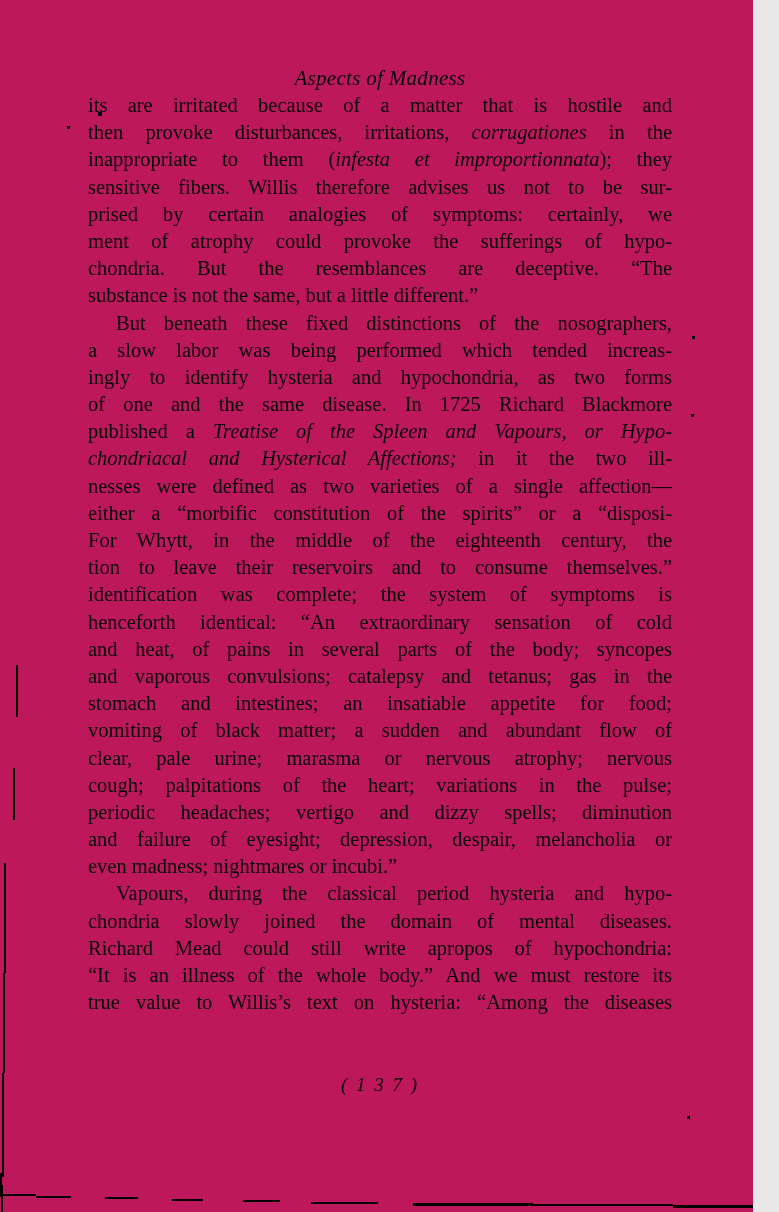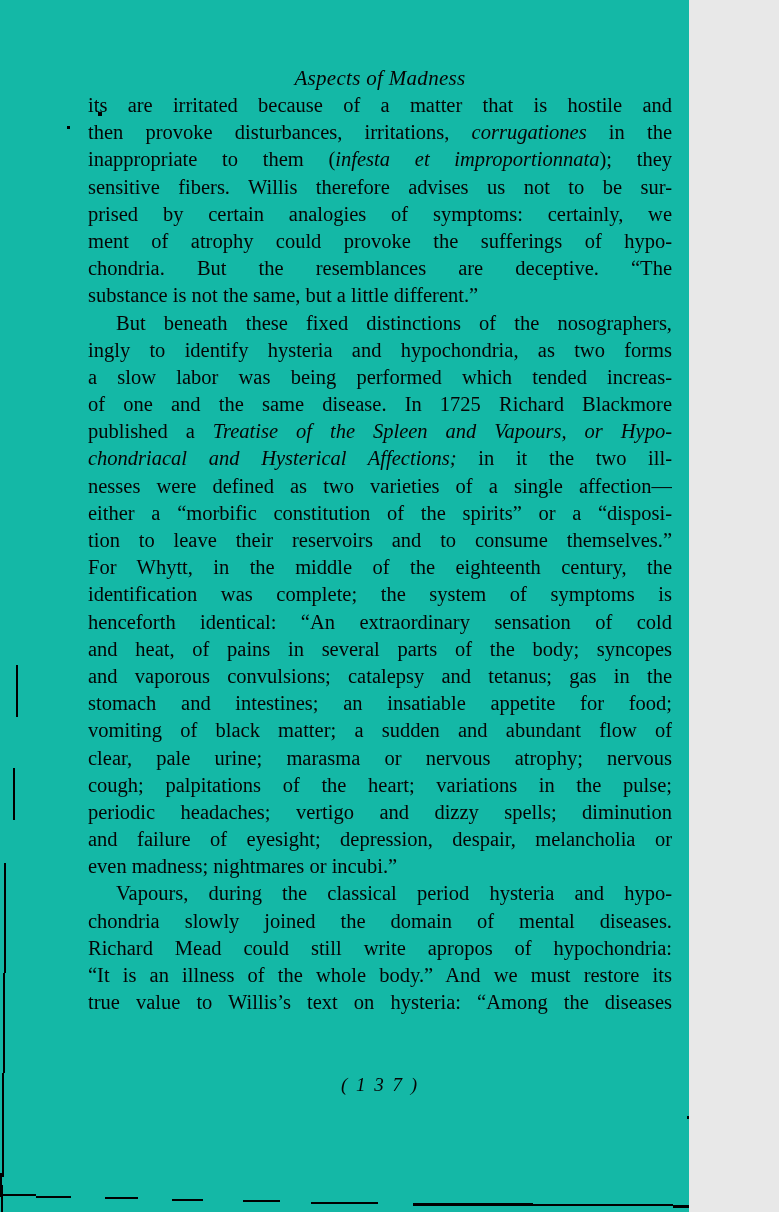--- a/index.html
+++ b/index.html
@@ -1,20 +1,20 @@
 <!DOCTYPE html>
 <html><head>
 <meta charset="utf-8">
 <style>
   html, body { margin: 0; padding: 0; background: #e8e8e8; }
   .page {
     position: relative;
-    width: 689px;
+    width: 753px;
     height: 1212px;
-    background: #14b8a6;
+    background: #be185d;
     overflow: hidden;
     font-family: "Liberation Serif", serif;
     color: #050505;
   }
   .running-header {
     position: absolute;
     top: 66px;
     left: 88px;
     width: 584px;
     text-align: center;
@@ -67,29 +67,29 @@
         <div class="line just"><span>then provoke disturbances, irritations, </span><span class="it">corrugationes</span><span> in the</span></div>
         <div class="line just"><span>inappropriate to them (</span><span class="it">infesta et improportionnata</span><span>); they</span></div>
         <div class="line just"><span>sensitive fibers. Willis therefore advises us not to be sur-</span></div>
         <div class="line just"><span>prised by certain analogies of symptoms: certainly, we</span></div>
         <div class="line just"><span>ment of atrophy could provoke the sufferings of hypo-</span></div>
         <div class="line just"><span>chondria. But the resemblances are deceptive. “The</span></div>
         <div class="line"><span>substance is not the same, but a little different.”</span></div>
       </div>
       <div class="para">
         <div class="line just first"><span>But beneath these fixed distinctions of the nosographers,</span></div>
+        <div class="line just"><span>a slow labor was being performed which tended increas-</span></div>
         <div class="line just"><span>ingly to identify hysteria and hypochondria, as two forms</span></div>
-        <div class="line just"><span>a slow labor was being performed which tended increas-</span></div>
         <div class="line just"><span>of one and the same disease. In 1725 Richard Blackmore</span></div>
         <div class="line just"><span>published a </span><span class="it">Treatise of the Spleen and Vapours, or Hypo-</span></div>
         <div class="line just"><span class="it">chondriacal and Hysterical Affections;</span><span> in it the two ill-</span></div>
         <div class="line just"><span>nesses were defined as two varieties of a single affection—</span></div>
         <div class="line just"><span>either a “morbific constitution of the spirits” or a “disposi-</span></div>
+        <div class="line just"><span>For Whytt, in the middle of the eighteenth century, the</span></div>
         <div class="line just"><span>tion to leave their reservoirs and to consume themselves.”</span></div>
-        <div class="line just"><span>For Whytt, in the middle of the eighteenth century, the</span></div>
         <div class="line just"><span>identification was complete; the system of symptoms is</span></div>
         <div class="line just"><span>henceforth identical: “An extraordinary sensation of cold</span></div>
         <div class="line just"><span>and heat, of pains in several parts of the body; syncopes</span></div>
         <div class="line just"><span>and vaporous convulsions; catalepsy and tetanus; gas in the</span></div>
         <div class="line just"><span>stomach and intestines; an insatiable appetite for food;</span></div>
         <div class="line just"><span>vomiting of black matter; a sudden and abundant flow of</span></div>
         <div class="line just"><span>clear, pale urine; marasma or nervous atrophy; nervous</span></div>
         <div class="line just"><span>cough; palpitations of the heart; variations in the pulse;</span></div>
         <div class="line just"><span>periodic headaches; vertigo and dizzy spells; diminution</span></div>
         <div class="line just"><span>and failure of eyesight; depression, despair, melancholia or</span></div>

